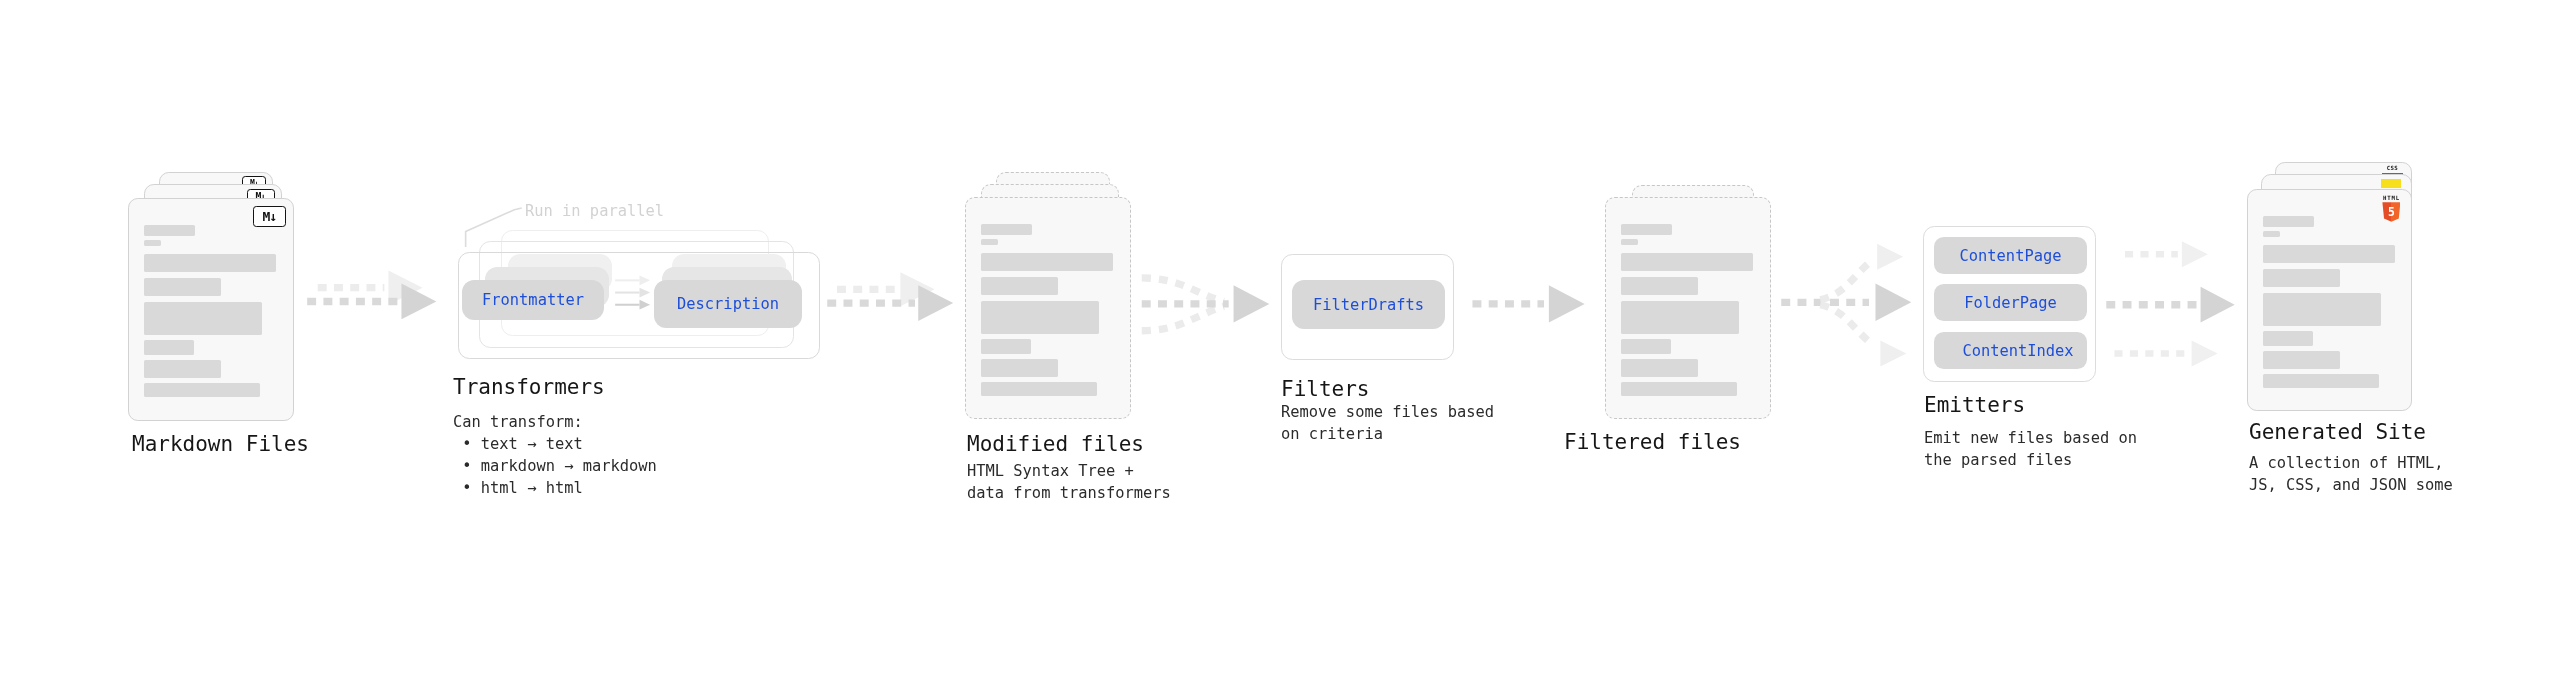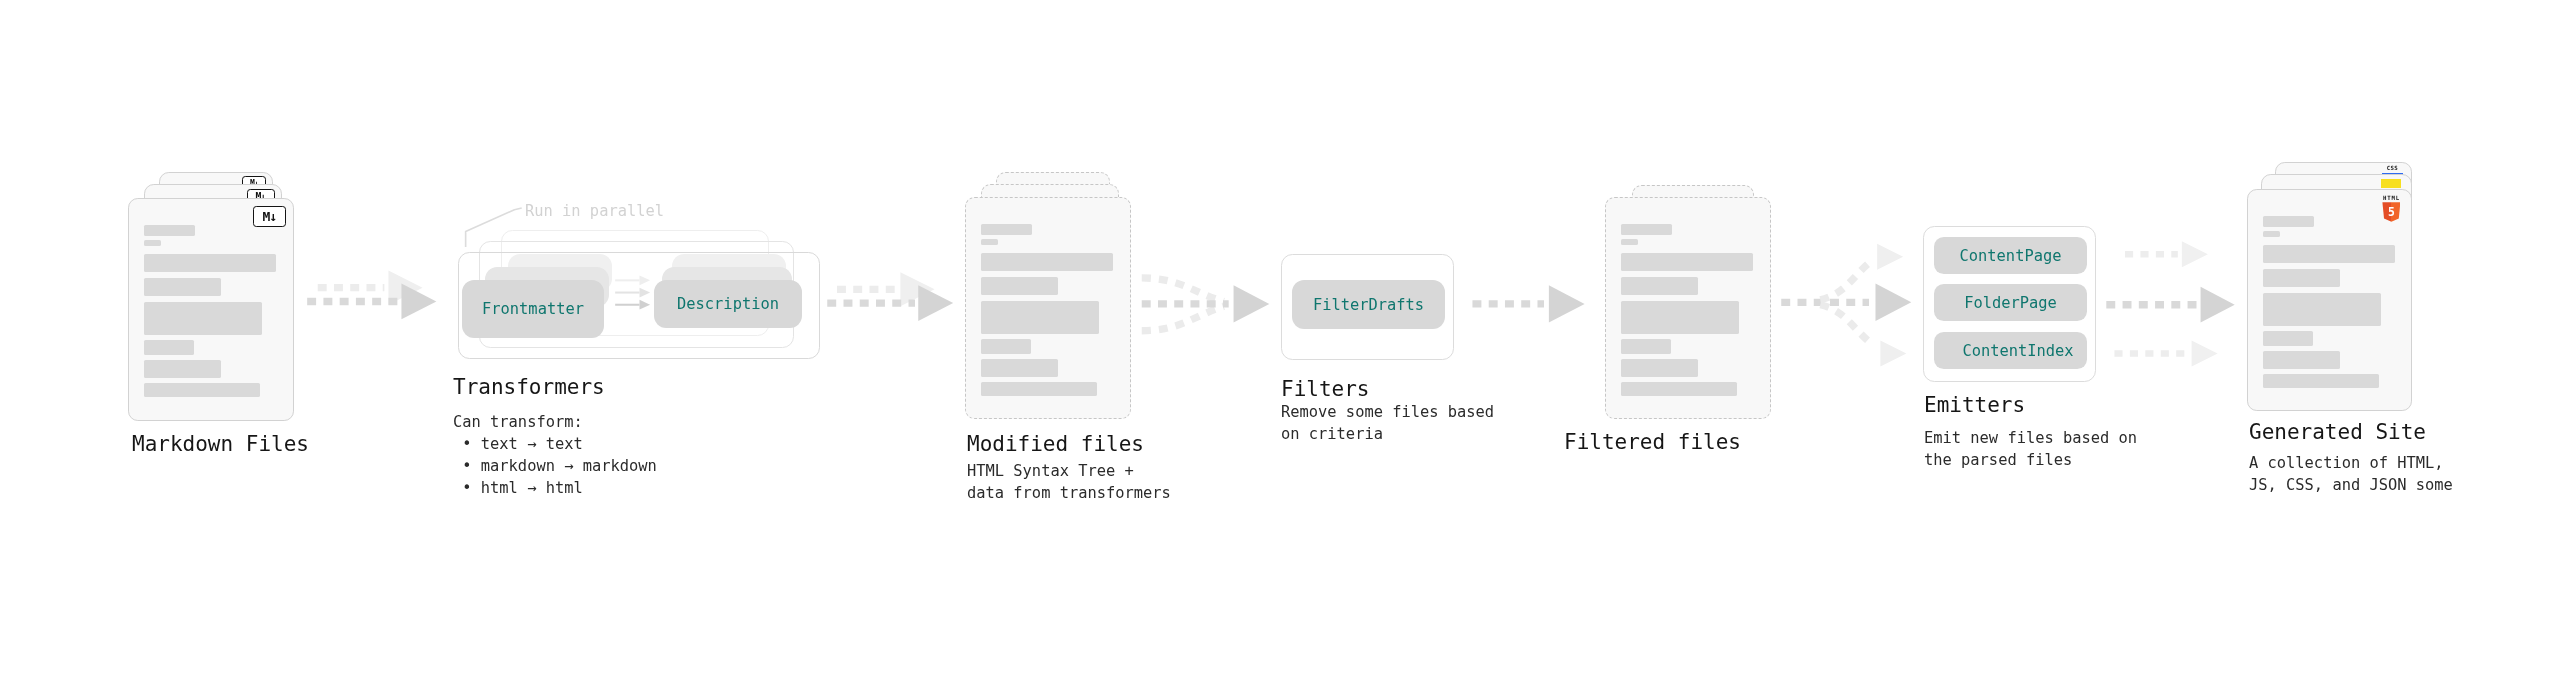--- a/index.html
+++ b/index.html
@@ -6,21 +6,21 @@
   .canvas{position:relative;width:2576px;height:681px;background:#ffffff;overflow:hidden;
           font-family:"DejaVu Sans Mono","Liberation Mono",monospace;}
   .arrows{position:absolute;left:0;top:0;}
   .card-solid{position:absolute;background:#f8f8f8;border:1.6px solid #d2d2d2;border-radius:9.8px;box-sizing:border-box;}
   .card-dashed{position:absolute;background:#f8f8f8;border:1.6px dashed #c6c6c6;border-radius:9.8px;box-sizing:border-box;}
   .bar{position:absolute;left:15.4px;background:#d9d9d9;border-radius:1.6px;}
   .title{position:absolute;font-size:21px;color:#161616;white-space:nowrap;}
   .desc{position:absolute;font-size:15.4px;line-height:22px;color:#2b2b2b;}
   .desc div{white-space:pre;}
   .pill{position:absolute;background:#d8d8d8;border-radius:12.2px;display:flex;align-items:center;justify-content:center;
-        font-size:15.4px;color:#0f766e;white-space:nowrap;box-sizing:border-box;}
+        font-size:15.4px;color:#1d4ed8;white-space:nowrap;box-sizing:border-box;}
   .ghost{position:absolute;border-radius:12.2px;}
   .cbox{position:absolute;border-radius:11.4px;background:transparent;box-sizing:border-box;border:1.6px solid #d9d9d9;}
   .panel{position:absolute;background:#ffffff;border:1.6px solid #dcdcdc;border-radius:11.4px;box-sizing:border-box;}
   .mbadge{position:absolute;background:#ffffff;border:1.6px solid #141414;border-radius:3.3px;color:#141414;
           font-weight:bold;display:flex;align-items:center;justify-content:center;box-sizing:border-box;letter-spacing:-0.8px;}
   .annotation{position:absolute;font-size:15.4px;color:#d2d2d2;white-space:nowrap;}
   .shield{width:18px;height:19.5px;margin-top:0.8px;background:linear-gradient(90deg,#e44d26 50%,#f16529 50%);
           clip-path:polygon(0 0,100% 0,91% 84%,50% 100%,9% 84%);color:#ffffff;font-size:11.4px;font-weight:bold;
           display:flex;align-items:center;justify-content:center;}
 </style>
@@ -110,21 +110,21 @@
 
   <div>
     <div class="annotation" style="left:525px;top:202px;">Run in parallel</div>
     <div class="cbox" style="left:501px;top:230px;width:268px;height:106px;border-color:#eeeeee;"></div>
     <div class="cbox" style="left:479px;top:241px;width:315px;height:107px;border-color:#e4e4e4;"></div>
     <div class="cbox" style="left:458px;top:252px;width:362px;height:107px;border-color:#d9d9d9;"></div>
     <div class="ghost" style="left:508px;top:254px;width:104px;height:37px;background:#f0f0f0;"></div>
     <div class="ghost" style="left:485px;top:267px;width:124px;height:40px;background:#e6e6e6;"></div>
     <div class="ghost" style="left:672px;top:254px;width:114px;height:37px;background:#f0f0f0;"></div>
     <div class="ghost" style="left:662px;top:267px;width:130px;height:40px;background:#e6e6e6;"></div>
-    <div class="pill" style="left:462px;top:280px;width:142px;height:58px;">Frontmatter</div>
+    <div class="pill" style="left:462px;top:280px;width:142px;height:40px;">Frontmatter</div>
     <div class="pill" style="left:654px;top:280px;width:148px;height:48px;">Description</div>
     <div class="title" style="left:453px;top:375px;">Transformers</div>
     <div class="desc" style="left:453px;top:411px;">
       <div>Can transform:</div>
       <div> • text → text</div>
       <div> • markdown → markdown</div>
       <div> • html → html</div>
     </div>
   </div>
 

